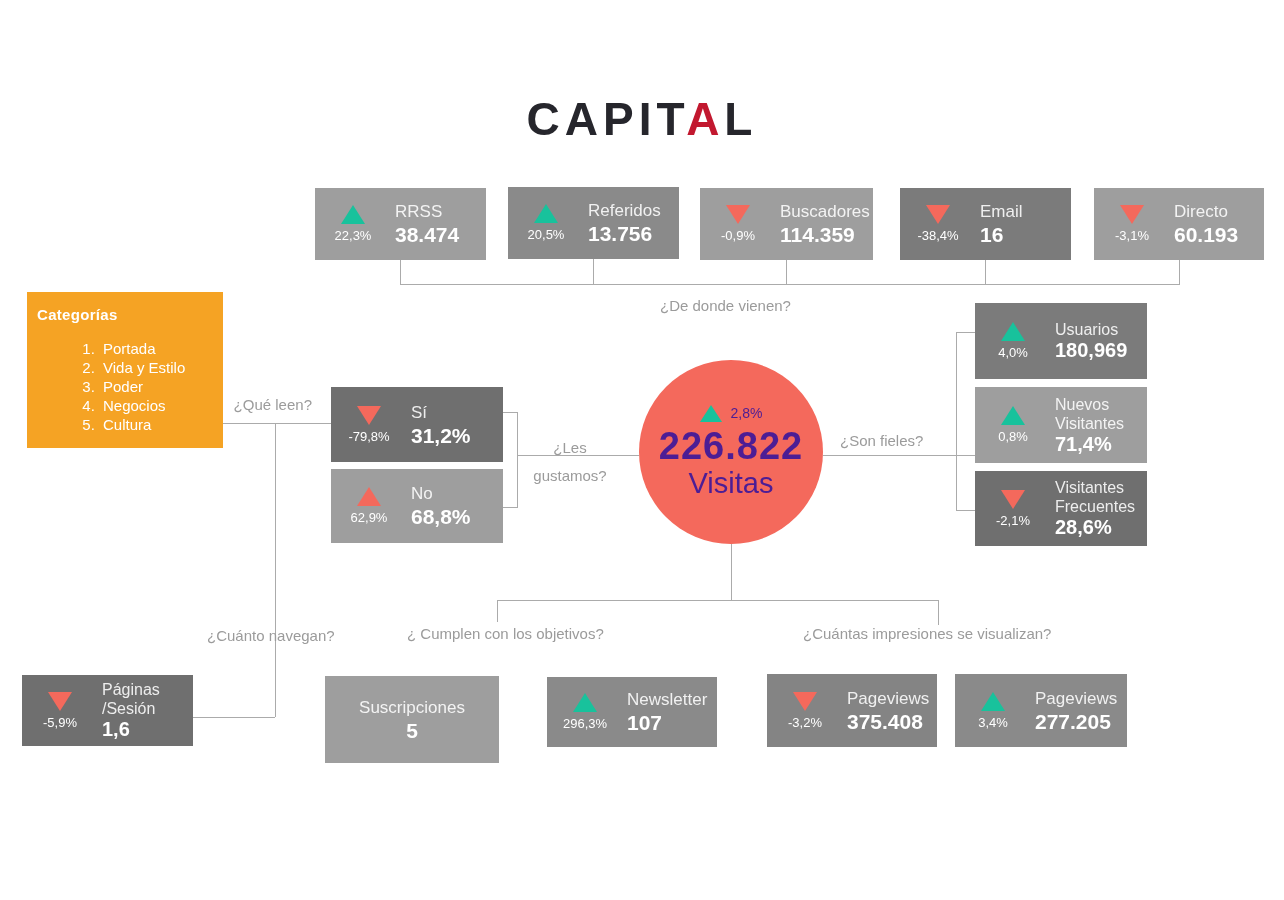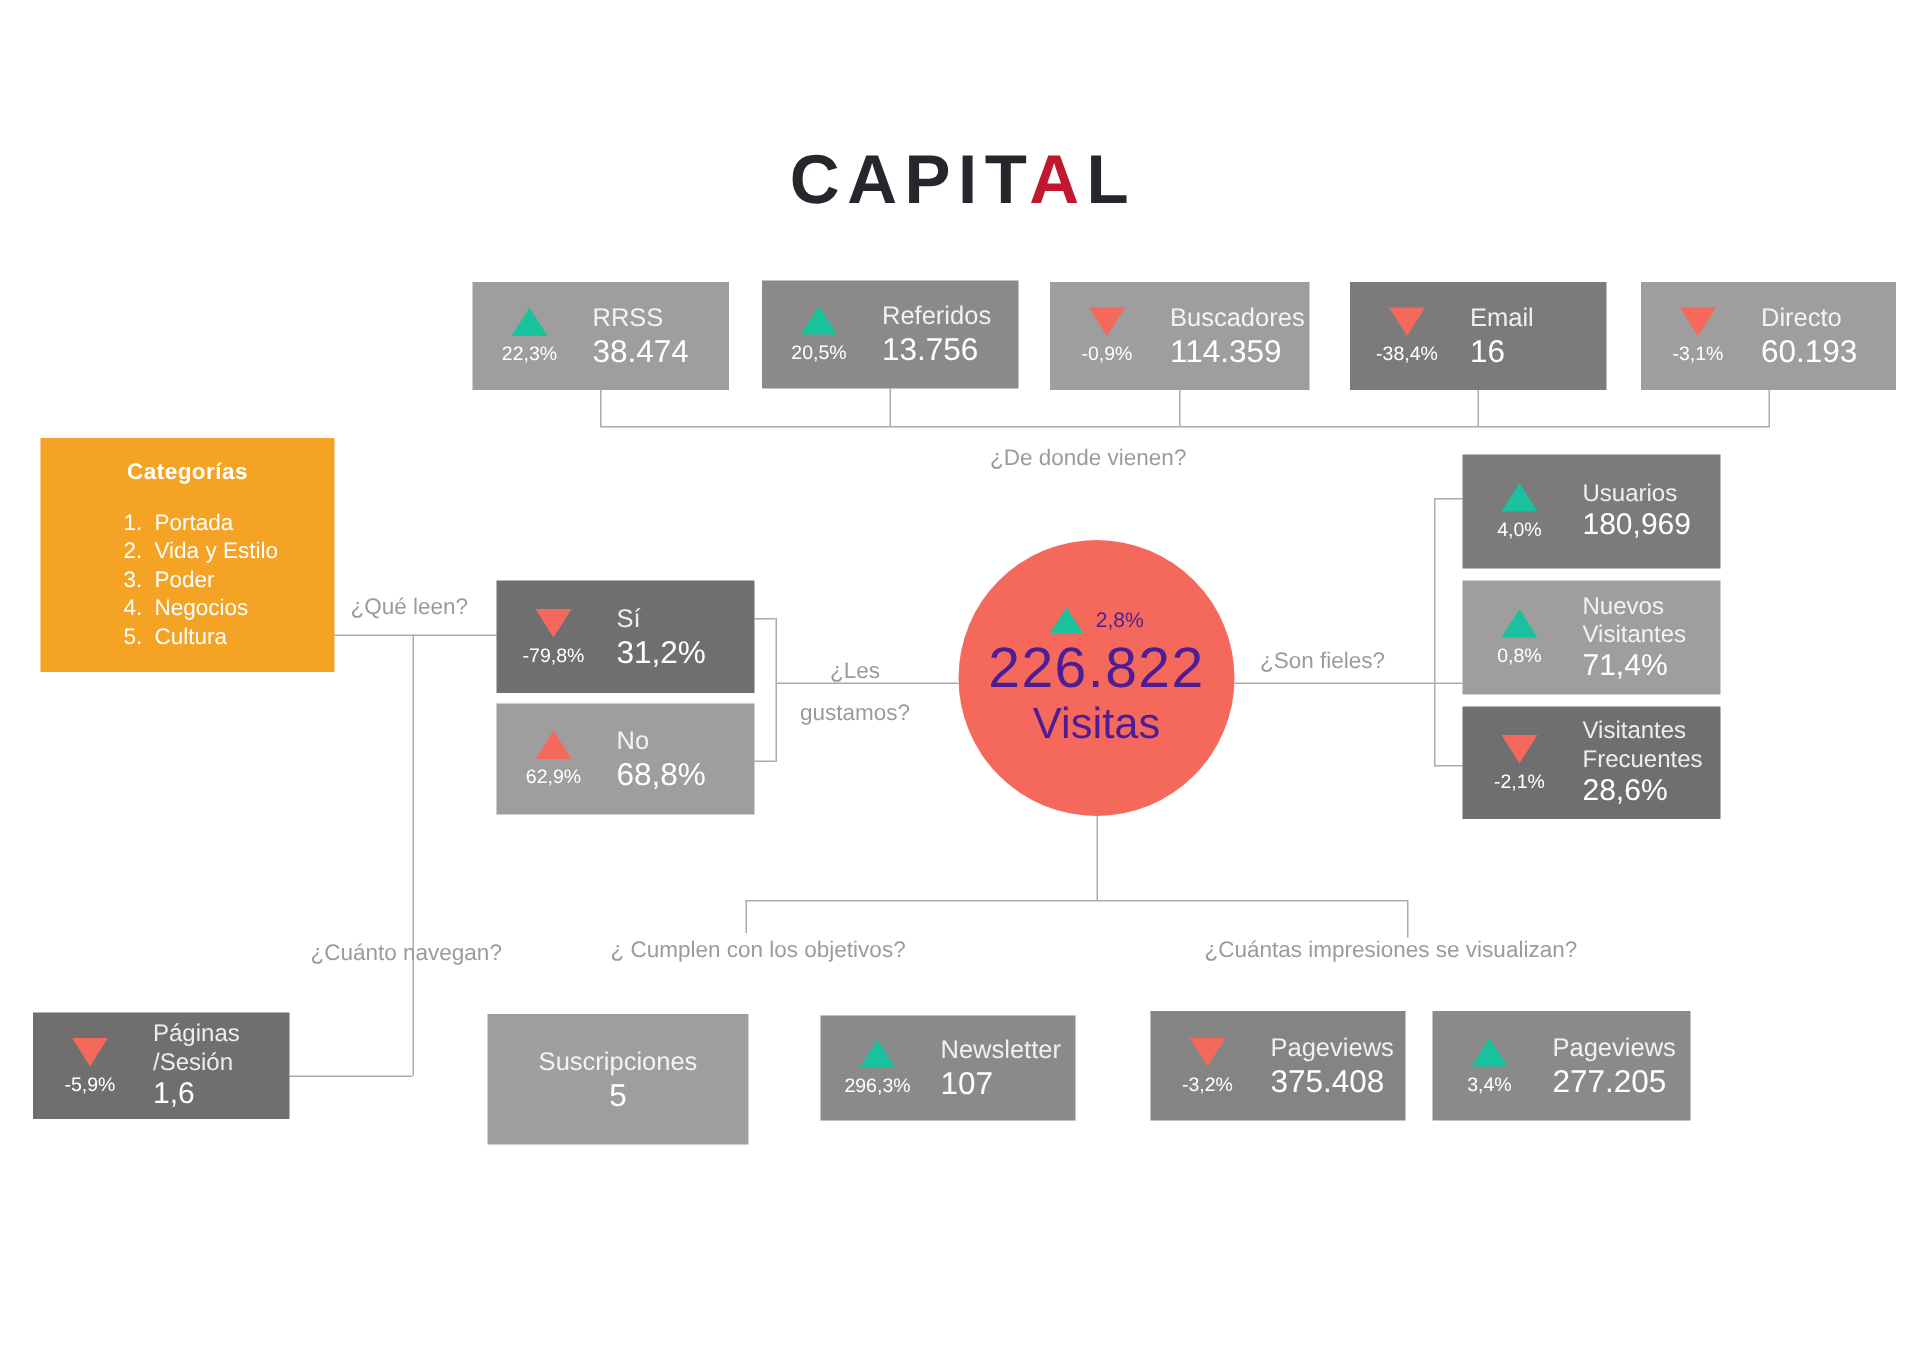--- a/index.html
+++ b/index.html
@@ -38,40 +38,40 @@
   .bg-d{background:#6f6f6f}
   .bg-e{background:#848484}
   .trend{width:56px;display:flex;flex-direction:column;align-items:center;gap:4px;flex-shrink:0}
   .tri{display:inline-block;width:0;height:0;border-left:12px solid transparent;border-right:12px solid transparent}
   .tri.up{border-bottom:19px solid var(--green)}
   .tri.up.red{border-bottom-color:var(--red)}
   .tri.down{border-top:19px solid var(--red)}
   .pct{font-size:13px;color:#fff;white-space:nowrap}
   .info{display:flex;flex-direction:column;padding-left:14px;min-width:0}
   .lbl{font-size:17px;font-weight:300;color:rgba(255,255,255,.88);line-height:21px;white-space:nowrap}
-  .val{font-size:21px;font-weight:400;color:#fff;line-height:25px;white-space:nowrap}
+  .val{font-size:21px;font-weight:700;color:#fff;line-height:25px;white-space:nowrap}
   .sbox.small .lbl{font-size:16px;line-height:19px}
   .sbox.small .val{font-size:20px;line-height:23px}
   .sbox.center-only{flex-direction:column;justify-content:center}
   .sbox.center-only .lbl{white-space:nowrap}
 
   
   .catbox{position:absolute;left:27px;top:292px;width:196px;height:156px;background:var(--orange);color:#fff;padding:14px 10px}
-  .cat-title{text-align:center;font-size:15px;font-weight:600;letter-spacing:.3px}
+  .cat-title{text-align:left;font-size:15px;font-weight:600;letter-spacing:.3px}
   .catbox ol{margin-top:16px;padding-left:62px;font-size:15px;font-weight:400;line-height:19px;list-style:decimal}
   .catbox ol li{padding-left:4px}
 
   
   .circle{position:absolute;left:639px;top:360px;width:184px;height:184px;border-radius:50%;
           background:var(--red);color:#4c1d95;display:flex;flex-direction:column;align-items:center;justify-content:center}
   .crow{display:flex;align-items:center;gap:9px;margin-bottom:4px}
   .crow .tri{border-left-width:11px;border-right-width:11px}
   .crow .tri.up{border-bottom-width:17px}
   .cpct{font-size:14px}
-  .cval{font-size:38px;font-weight:400;line-height:40px;letter-spacing:1px}
+  .cval{font-size:38px;font-weight:700;line-height:40px;letter-spacing:1px}
   .clab{font-size:29px;font-weight:300;line-height:34px}
 </style>
 </head>
 <body>
 
 <div class="stage">
 
   <div class="logo"><span>CAPIT</span><span class="red">A</span><span>L</span></div>
 
   <div class="line v" style="left:400px;top:260px;height:24px"></div>

